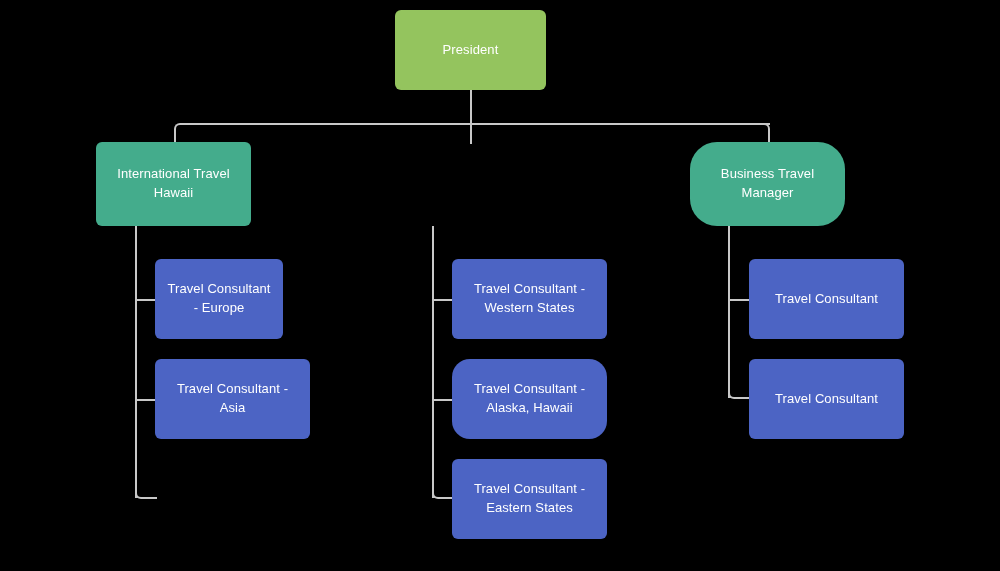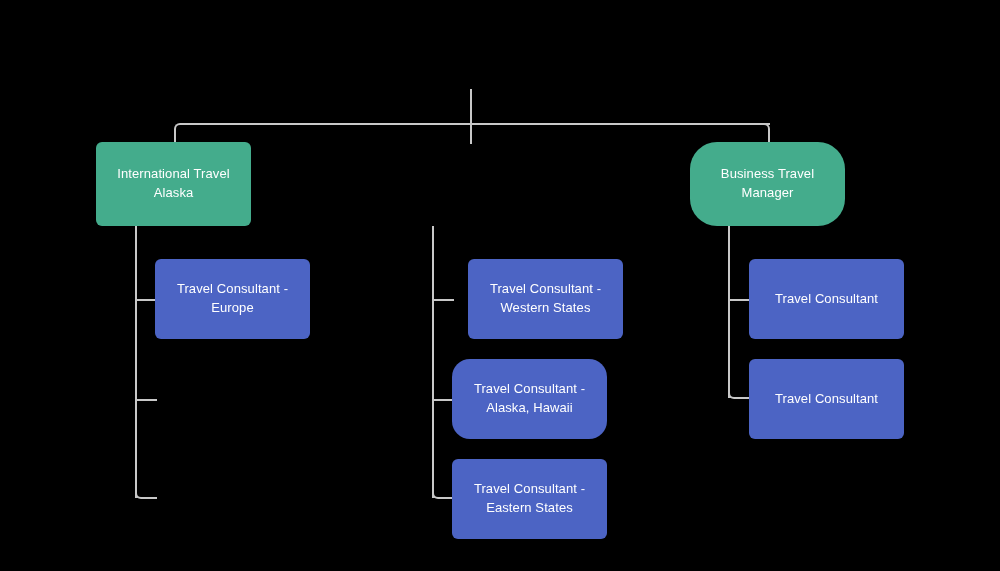--- a/index.html
+++ b/index.html
@@ -79,31 +79,33 @@
 
   <div class="conn v" style="left:432px; top:226px; height:272px;"></div>
   <div class="conn h" style="left:432px; top:299px; width:22px;"></div>
   <div class="conn h" style="left:432px; top:399px; width:22px;"></div>
   <div class="elbow bl" style="left:432px; top:486px; width:22px; height:13px;"></div>
 
   <div class="conn v" style="left:728px; top:226px; height:172px;"></div>
   <div class="conn h" style="left:728px; top:299px; width:22px;"></div>
   <div class="elbow bl" style="left:728px; top:386px; width:22px; height:13px;"></div>
 
+  <div class="node root" style="left:395px; top:10px; width:151px; height:80px;">President</div>
 
-  <div class="node manager" style="left:96px; top:142px; width:155px; height:84px;">International Travel Alaska</div>
+  <div class="node manager" style="left:96px; top:142px; width:155px; height:84px;">International Travel Hawaii</div>
 
 
   <div class="node manager" style="left:690px; top:142px; width:155px; height:84px;border-radius:27px;">Business Travel Manager</div>
 
-  <div class="node leaf" style="left:155px; top:259px; width:155px; height:80px;">Travel Consultant - Europe</div>
+  <div class="node leaf" style="left:155px; top:259px; width:128px; height:80px;">Travel Consultant - Europe</div>
+
+  <div class="node leaf" style="left:155px; top:359px; width:155px; height:80px;">Travel Consultant - Asia</div>
 
 
-
-  <div class="node leaf" style="left:452px; top:259px; width:155px; height:80px;margin-left:16px;">Travel Consultant - Western States</div>
+  <div class="node leaf" style="left:452px; top:259px; width:155px; height:80px;">Travel Consultant - Western States</div>
 
   <div class="node leaf" style="left:452px; top:359px; width:155px; height:80px;border-radius:18px;">Travel Consultant - Alaska, Hawaii</div>
 
   <div class="node leaf" style="left:452px; top:459px; width:155px; height:80px;">Travel Consultant - Eastern States</div>
 
   <div class="node leaf" style="left:749px; top:259px; width:155px; height:80px;">Travel Consultant</div>
 
   <div class="node leaf" style="left:749px; top:359px; width:155px; height:80px;">Travel Consultant</div>
 
 </div>

